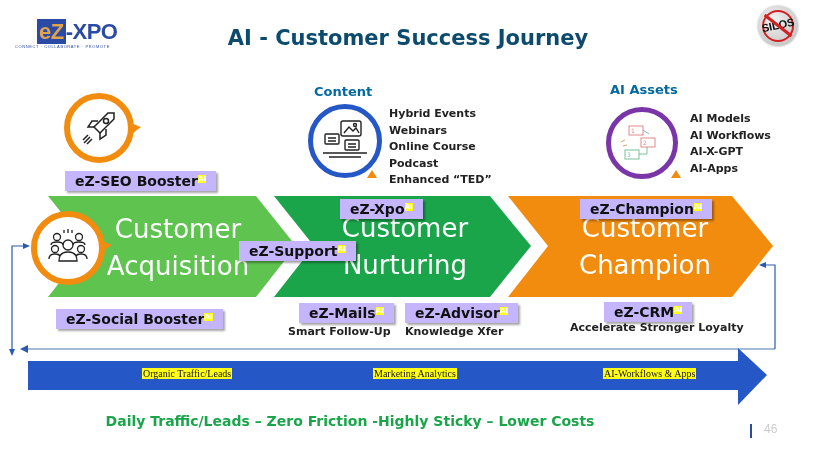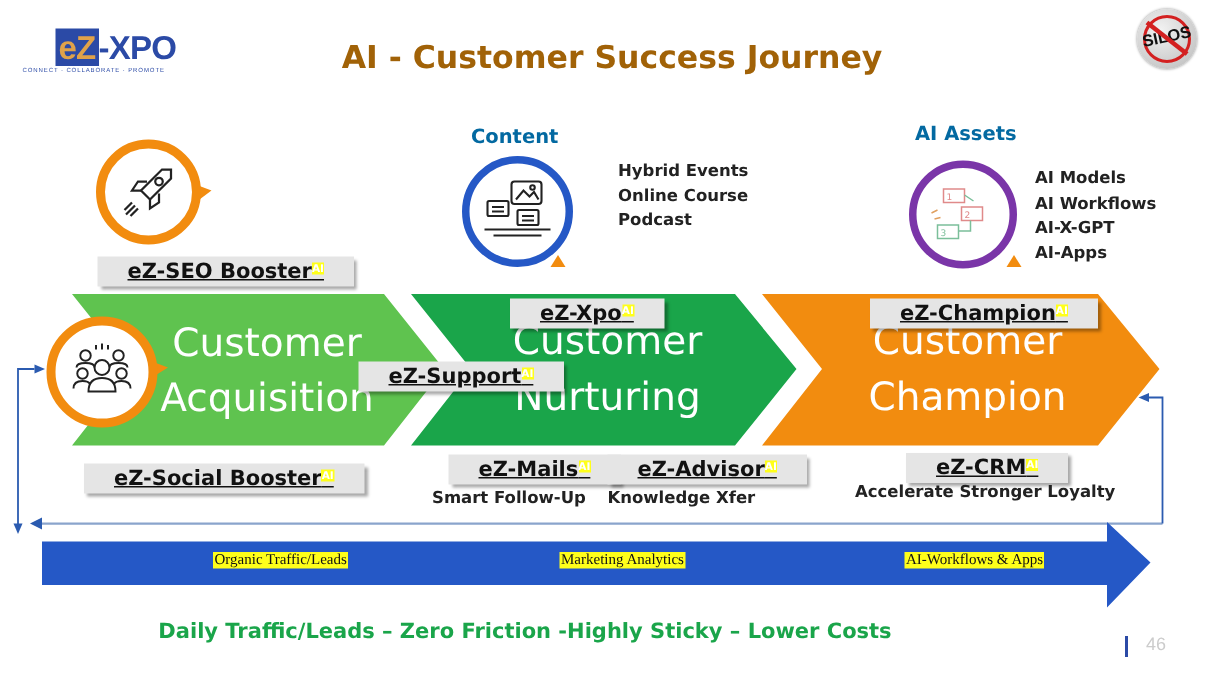--- a/index.html
+++ b/index.html
@@ -8,25 +8,25 @@
   .abs { position:absolute; }
   .logo { left:15px; top:21px; height:28px; }
   .logo-main { font-family:"Liberation Sans", sans-serif; font-weight:bold; font-size:22px; letter-spacing:-0.5px; line-height:22px; }
   .logo-ez { background:#2b4aa6; color:#e0a24a; padding:0 2px;margin-left:22px; }
   .logo-xpo { color:#2b4aa6; }
   .logo-tag { font-size:4px; color:#2b4aa6; letter-spacing:0.6px; font-family:"Liberation Sans", sans-serif; margin-top:1px; }
   .silos { left:758px; top:6px; width:40px; height:40px; border-radius:50%; background:radial-gradient(circle at 40% 35%, #f2f2f2, #b9b9b9); box-shadow:0 0 2px #888; }
   .silos-ring { position:absolute; left:4px; top:4px; width:28px; height:28px; border:2px solid #d32020; border-radius:50%; }
   .silos-slash { position:absolute; left:3px; top:18px; width:34px; height:3px; background:#d32020; transform:rotate(38deg); }
   .silos-text { position:absolute; left:0; top:13px; width:40px; text-align:center; font-family:"Liberation Sans", sans-serif; font-weight:bold; font-size:11px; color:#111; transform:rotate(-12deg); }
-  .title { left:0; width:872px; top:26px; text-align:center; color:#a16207; font-weight:bold; font-size:21px; font-family:"DejaVu Sans", sans-serif; }
+  .title { left:0; width:872px; top:26px; text-align:center; color:#0c4a6e; font-weight:bold; font-size:21px; font-family:"DejaVu Sans", sans-serif; }
   .section-h { font-weight:bold; font-size:13px; color:#0369a1; }
   .list { font-weight:bold; font-size:11px; color:#222; line-height:16.5px; }
   .circle { border-radius:50%; background:#fff; box-sizing:border-box; }
-  .tag { background:#e5e5e5; color:#111; font-weight:bold; font-size:14px; padding:0 20px; line-height:20px; white-space:nowrap; box-shadow:2px 2px 2px rgba(0,0,0,0.35);text-decoration:underline; }
+  .tag { background:#c4b5fd; color:#111; font-weight:bold; font-size:14px; padding:0 10px; line-height:20px; white-space:nowrap; box-shadow:2px 2px 2px rgba(0,0,0,0.35); }
   .tag sup { font-size:7px; color:#fff; background:#ffff1a; font-weight:bold; vertical-align:top; position:relative; top:-2px; }
   .sub { font-weight:bold; font-size:11px; color:#222; white-space:nowrap; }
   .stage-text { color:#ffffff; font-size:26px; line-height:37px; text-align:center; font-family:"DejaVu Sans", sans-serif; font-weight:normal; }
   .bar-label { background:#ffff1a; font-family:"Liberation Serif", serif; font-size:10px; color:#111; padding:0 1px; white-space:nowrap; }
   .footer { left:0; width:700px; top:413px; text-align:center; color:#1aa54a; font-weight:bold; font-size:14px; }
   .page-num { left:764px; top:422px; color:#cccccc; font-size:12px; font-family:"Liberation Sans", sans-serif; }
   .page-bar { left:750px; top:424px; width:2px; height:14px; background:#2b4aa6; }
 </style>
 </head>
 <body>
@@ -115,24 +115,26 @@
       <path d="M31 24 L36 18 L40 22 L43 19 L46 24"></path>
       <circle cx="42" cy="16" r="1.5"></circle>
       <rect x="12" y="25" width="14" height="10" rx="1"></rect>
       <path d="M15 29 L23 29 M15 32 L23 32"></path>
       <rect x="32" y="31" width="14" height="10" rx="1"></rect>
       <path d="M35 35 L43 35 M35 38 L43 38"></path>
       <path d="M10 44 L54 44 M16 48 L48 48"></path>
     </g>
   </svg>
 </div>
-<div class="abs list" style="left:412px;top:106px;">
+<div class="abs list" style="left:389px;top:106px;">
   <div>Hybrid Events</div>
+  <div>Webinars</div>
   <div>Online Course</div>
   <div>Podcast</div>
+  <div>Enhanced “TED”</div>
 </div>
 
 <div class="abs section-h" style="left:610px;top:82px;">AI Assets</div>
 <div class="abs circle" style="left:606px;top:107px;width:72px;height:72px;border:5px solid #7a35a8;">
   <svg width="62" height="62" viewBox="0 0 62 62">
     <g fill="none" stroke-width="1">
       <rect x="18" y="14" width="14" height="9" stroke="#e08a8a"></rect>
       <rect x="30" y="26" width="14" height="9" stroke="#e08a8a"></rect>
       <rect x="14" y="38" width="14" height="9" stroke="#7bbf9a"></rect>
       <path d="M32 18 L38 22 M28 42 L36 42 L36 35" stroke="#7bbf9a"></path>

